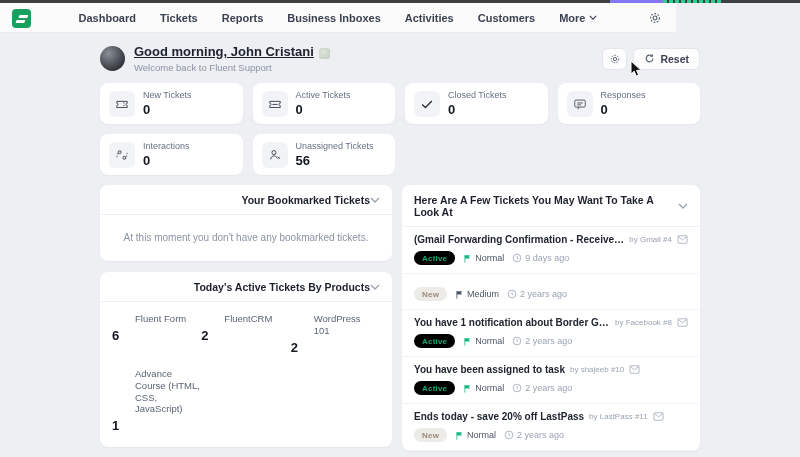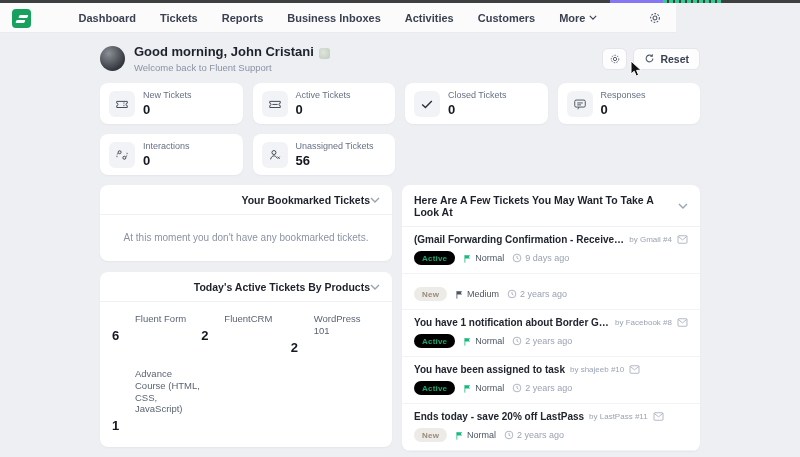--- a/index.html
+++ b/index.html
@@ -31,21 +31,21 @@
 
   
   .app { position:absolute; top:33px; left:0; width:800px; }
   .container { width:600px; margin:0 auto; }
 
   
   .greet-row { margin-top:11px; display:flex; align-items:center; justify-content:space-between; }
   .greet-left { display:flex; align-items:center; gap:9px; }
   .avatar { width:25px; height:25px; border-radius:50%;
     background:radial-gradient(circle at 35% 30%, #8b8f96, #33373d 72%); }
-  .greet-title { font-size:13px; font-weight:bold; color:#1c212b; display:flex; align-items:flex-end; gap:5px; }
+  .greet-title { font-size:13px; font-weight:bold; color:#1c212b; display:flex; align-items:flex-end; gap:5px;text-decoration:underline; }
   .greet-emoji { display:inline-block; width:11px; height:11px; border-radius:3px;
     background:radial-gradient(circle at 40% 40%, #dfe6dc, #bfcabd); }
   .greet-sub { font-size:9.5px; color:#8a93a3; margin-top:3px; }
   .greet-actions { display:flex; align-items:center; gap:6px; }
   .icon-btn { width:25px; height:22px; background:#fdfdfe; border:1px solid #e3e6ea; border-radius:6px;
     display:flex; align-items:center; justify-content:center; cursor:pointer; }
   .reset-btn { height:22px; background:#fdfdfe; border:1px solid #e3e6ea; border-radius:6px;
     display:flex; align-items:center; gap:5px; padding:0 10px; cursor:pointer;
     font-size:10.5px; font-weight:bold; color:#3a4150; }
 

